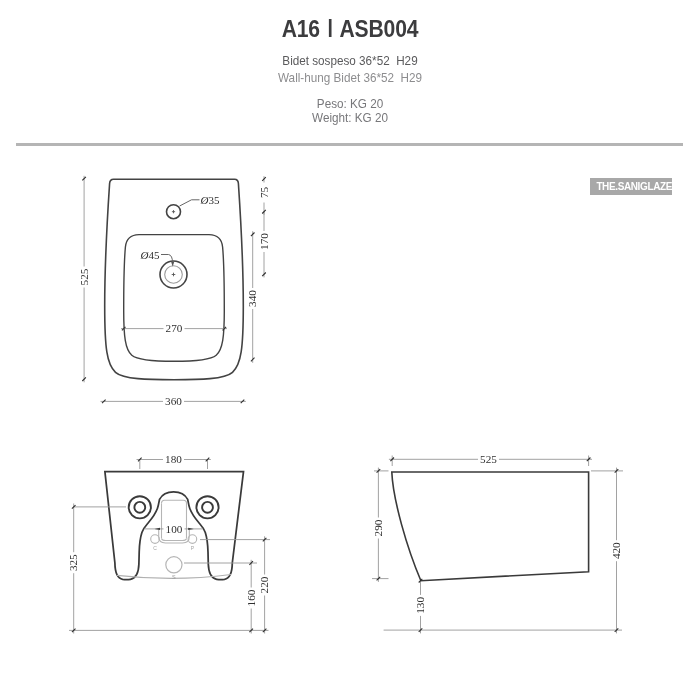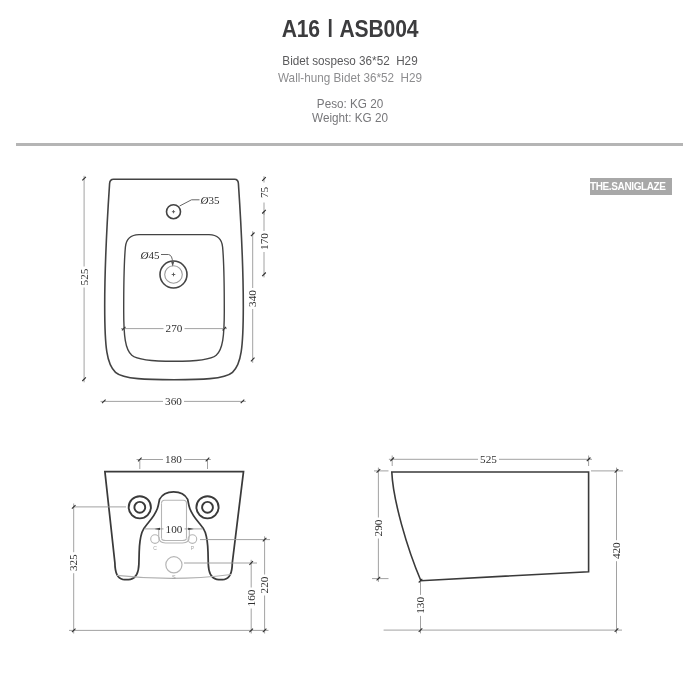--- a/index.html
+++ b/index.html
@@ -14,21 +14,21 @@
 <div class="hdr" style="top:53px;font-size:13px;color:#5a5a5c;">Bidet sospeso 36*52&nbsp; H29</div>
 
 <div class="hdr" style="top:70px;font-size:13px;color:#8d8d8f;">Wall-hung Bidet 36*52&nbsp; H29</div>
 
 <div class="hdr" style="top:96px;font-size:13px;color:#77777a;">Peso: KG 20</div>
 
 <div class="hdr" style="top:109.5px;font-size:13px;color:#77777a;">Weight: KG 20</div>
 
 <div style="position:absolute;left:16px;top:143px;width:667px;height:2.5px;background:#b5b5b5;"></div>
 
-<div style="position:absolute;left:590px;top:178px;width:82px;height:17px;background:#a8a8a8;color:#fff;font-weight:bold;font-size:10px;text-align:left;line-height:17.5px;letter-spacing:-0.38px;">THE.SANIGLAZE</div>
+<div style="position:absolute;left:590px;top:178px;width:82px;height:17px;background:#a8a8a8;color:#fff;font-weight:bold;font-size:10px;text-align:right;line-height:17.5px;letter-spacing:-0.38px;">THE.SANIGLAZE</div>
 
 <svg width="700" height="700" viewBox="0 0 700 700" style="position:absolute;left:0;top:0;" fill="none">
 
 <g stroke="#434343" stroke-width="1.6">
 
   <path d="M 113.5,179.2 L 234.6,179.2 Q 238.1,179.2 238.4,183.5 C 239.5,200 243.3,256 243.3,306 C 243.3,348 241.2,364.5 232.5,372.3 C 224.5,379.4 200,379.7 174,379.7 C 148,379.7 123.5,379.4 115.5,372.3 C 106.8,364.5 104.7,348 104.7,306 C 104.7,256 108.5,200 109.6,183.5 Q 109.9,179.2 113.5,179.2 Z" stroke-width="1.6"></path>
 
   <path d="M 139,234.6 L 209,234.6 Q 221.5,234.9 222.6,247 C 224,262 224.3,296 224.3,311 C 224.3,336 222.8,349.6 216.2,355.2 C 209.5,360.9 190,361.3 174,361.3 C 158,361.3 138.5,360.9 131.8,355.2 C 125.2,349.6 123.7,336 123.7,311 C 123.7,296 124,262 125.4,247 Q 126.5,234.9 139,234.6 Z" stroke-width="1.4"></path>
 
   <circle cx="173.5" cy="211.7" r="7"></circle>

